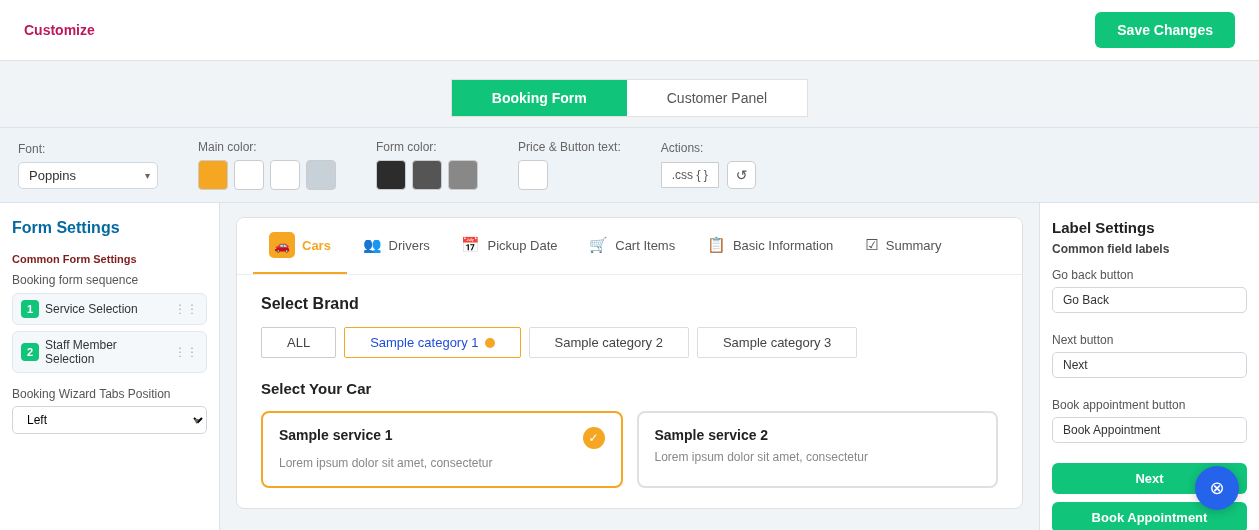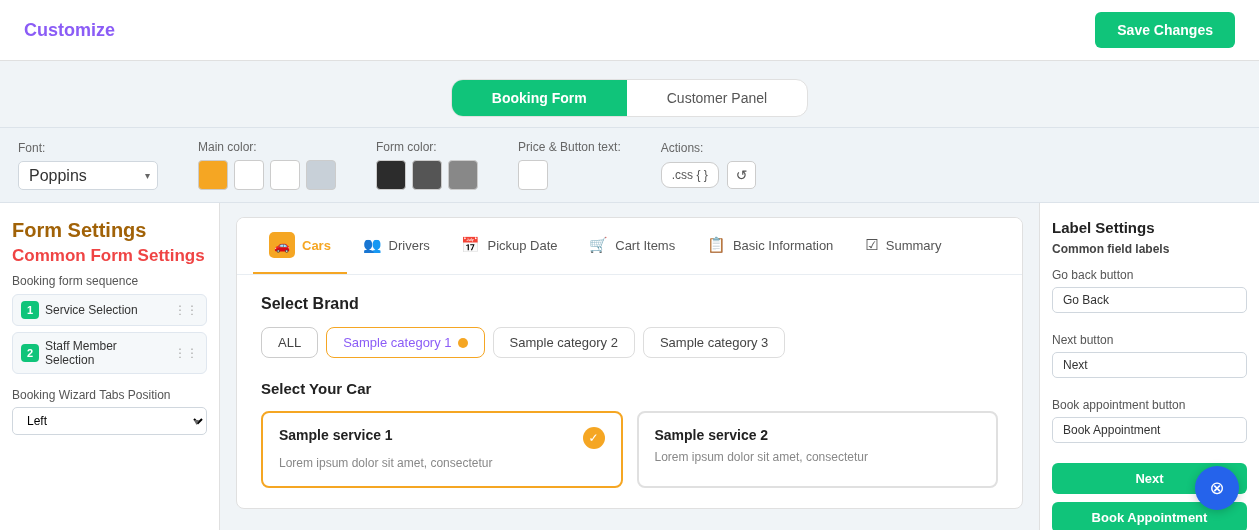--- a/index.html
+++ b/index.html
@@ -10,23 +10,23 @@
       display: flex;
       align-items: center;
       justify-content: space-between;
       padding: 12px 24px;
       border-bottom: 1px solid #e0e0e0;
       position: relative;
       z-index: 10;
     }
 
     .top-bar-title {
-      font-size: 18px;
-      font-weight: 600;
-      color: #8b5cf6;
+      font-size: 14px;
+      font-weight: 600;
+      color: #be185d;
     }
 
     .save-changes-btn {
       background: #10c47a;
       color: #fff;
       border: none;
       border-radius: 6px;
       padding: 10px 22px;
       font-size: 14px;
       font-weight: 600;
@@ -36,21 +36,21 @@
     .tab-bar {
       display: flex;
       justify-content: center;
       padding: 18px 0 10px 0;
       background: #f0f4f7;
     }
 
     .tab-container {
       display: flex;
       border: 1.5px solid #e0e0e0;
-      border-radius: 12px;
+      border-radius: 0;
       overflow: hidden;
       background: #fff;
     }
 
     .tab-btn {
       padding: 10px 40px;
       border: none;
       cursor: pointer;
       font-size: 14px;
       font-weight: 500;
@@ -85,21 +85,21 @@
       font-size: 12px;
       color: #666;
       font-weight: 500;
     }
 
     .font-select {
       border: 1.5px solid #d0d7de;
       border-radius: 5px;
       padding: 5px 30px 5px 10px;
       background: #fff;
-      font-size: 16px;
+      font-size: 13px;
       color: #333;
       appearance: none;
       cursor: pointer;
       min-width: 140px;
     }
 
     .color-swatches {
       display: flex;
       gap: 6px;
       align-items: center;
@@ -123,21 +123,21 @@
     }
 
     .actions-section {
       display: flex;
       gap: 8px;
       align-items: center;
     }
 
     .css-btn {
       border: 1.5px solid #ccc;
-      border-radius: 9px;
+      border-radius: 1px;
       padding: 5px 10px;
       background: #fff;
       font-size: 12px;
       cursor: pointer;
       color: #555;
     }
 
     .refresh-btn {
       border: 1.5px solid #ccc;
       border-radius: 5px;
@@ -158,30 +158,30 @@
     .left-panel {
       width: 220px;
       background: #fff;
       border-right: 1px solid #e0e0e0;
       overflow-y: auto;
       padding: 16px 12px;
       flex-shrink: 0;
     }
 
     .left-panel-title {
-      font-size: 20px;
+      font-size: 16px;
       font-weight: 700;
-      color: #a16207;
-      margin-bottom: 4px;
+      color: #0369a1;
+      margin-bottom: 16px;
     }
 
     .left-panel-subtitle {
-      font-size: 17px;
-      font-weight: 600;
-      color: #ef4444;
+      font-size: 11px;
+      font-weight: 600;
+      color: #7f1d1d;
       margin-bottom: 8px;
     }
 
     .field-label {
       font-size: 12px;
       color: #555;
       margin-bottom: 6px;
     }
 
     .drag-list {
@@ -314,38 +314,38 @@
     }
 
     .category-filters {
       display: flex;
       gap: 8px;
       margin-bottom: 22px;
       flex-wrap: wrap;
     }
 
     .cat-btn {
-      padding: 7px 16px;
-      border-radius: 8px;
+      padding: 7px 25px;
+      border-radius: 2px;
       border: 1.5px solid #ddd;
       background: #fff;
       font-size: 13px;
       cursor: pointer;
       color: #444;
     }
 
     .cat-btn.all {
       background: #fff;
       border-color: #ccc;
     }
 
     .cat-btn.active {
       background: #fff;
       border-color: #f5a623;
-      color: #8b5cf6;
+      color: #1d4ed8;
       display: flex;
       align-items: center;
       gap: 6px;
     }
 
     .cat-active-dot {
       width: 10px;
       height: 10px;
       background: #f5a623;
       border-radius: 50%;

